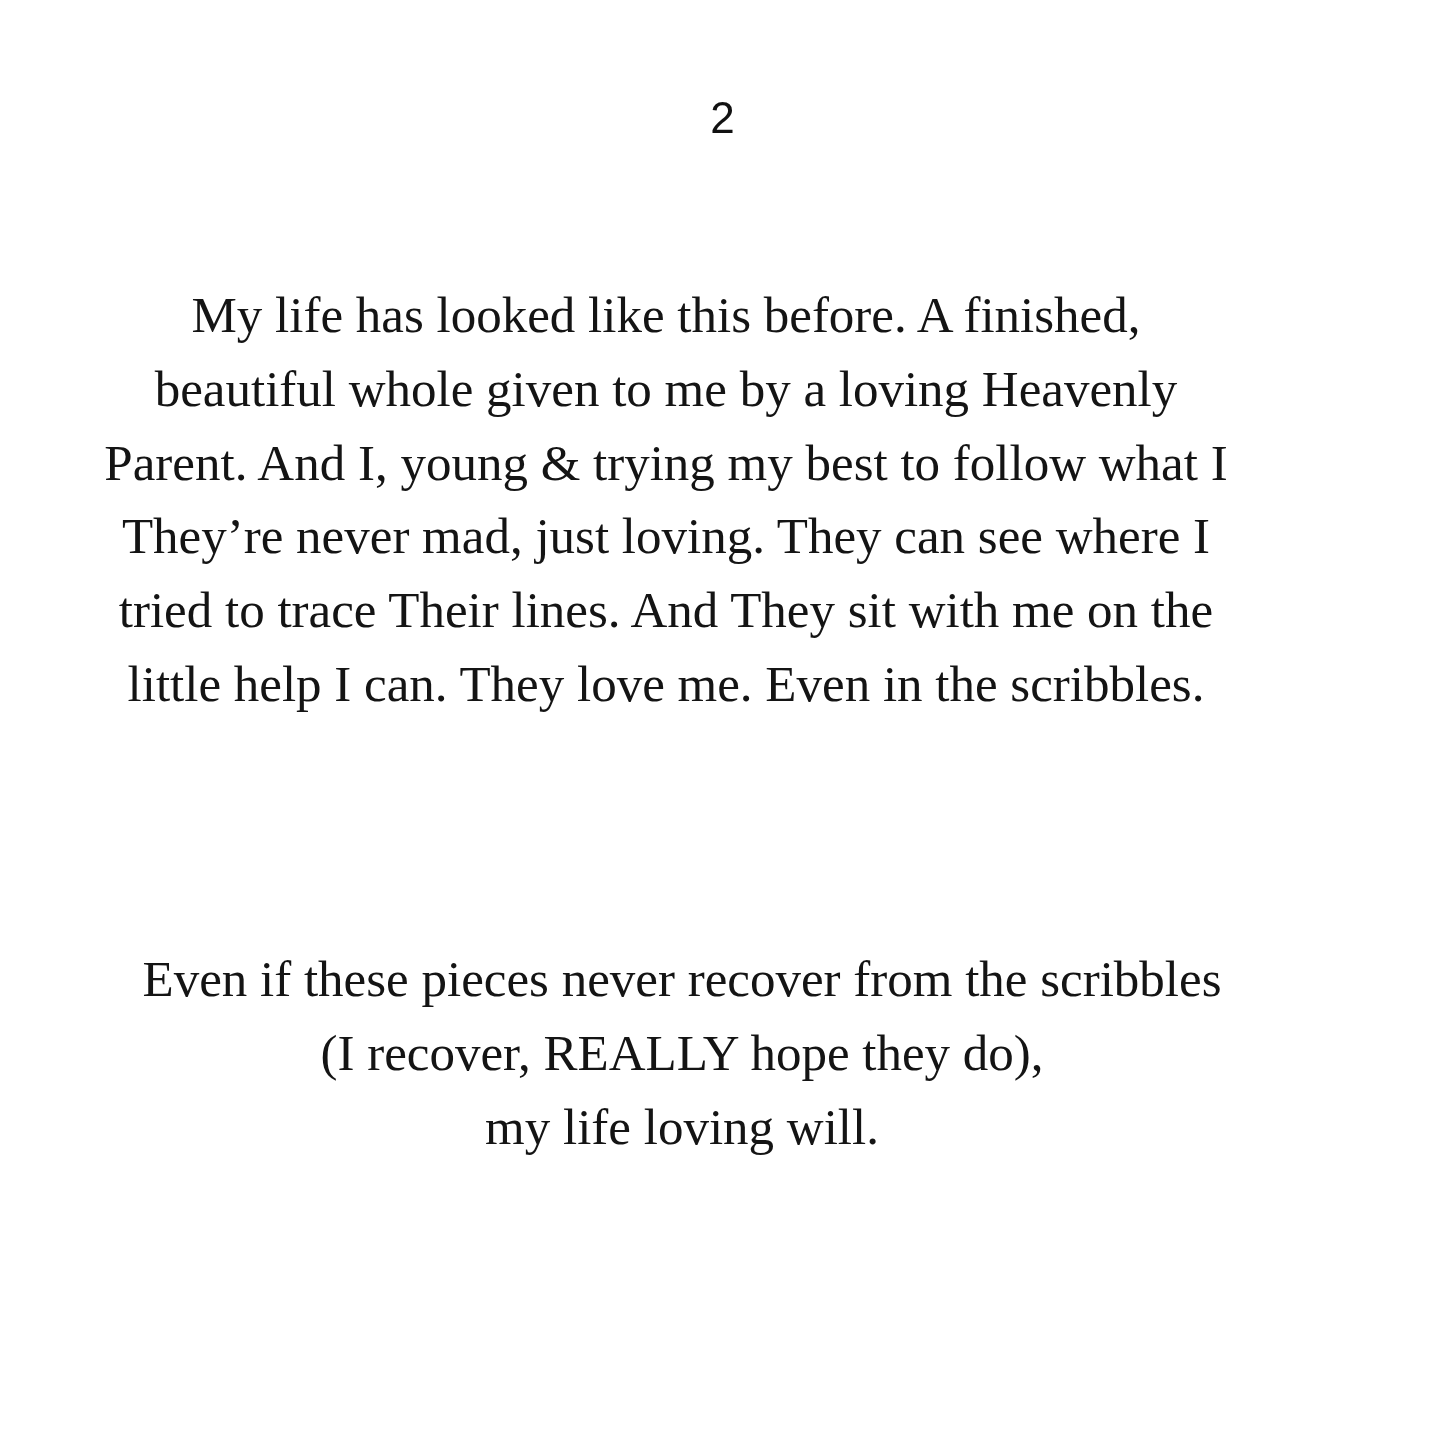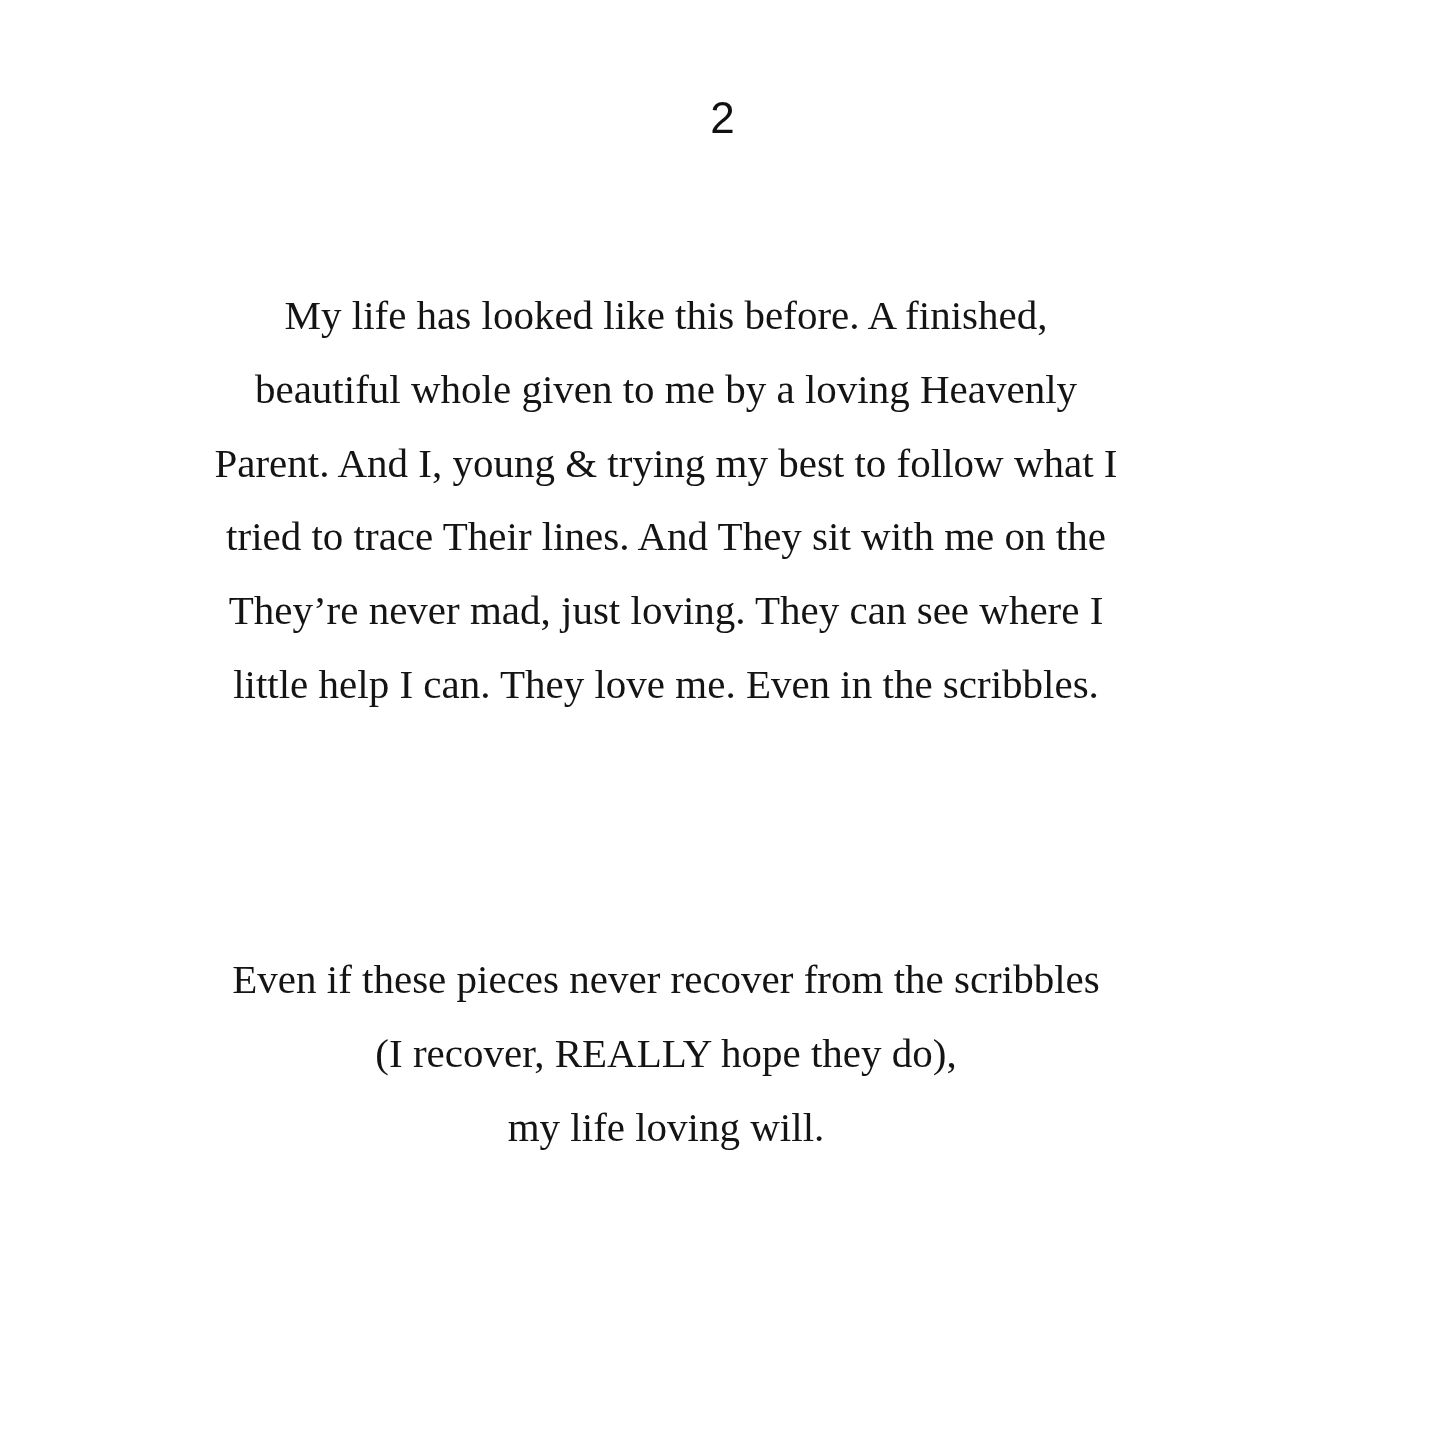--- a/index.html
+++ b/index.html
@@ -24,45 +24,45 @@
       font-size: 44px;
       line-height: 60px;
       color: #111111;
     }
     .body-text {
       position: absolute;
       left: 0;
       width: 1332px;
       text-align: center;
       font-family: "Liberation Serif", serif;
-      font-size: 41px;
+      font-size: 51px;
       color: #141414;
     }
     .para-1 { top: 279px; }
-    .para-2 { top: 943px; }
+    .para-2 { top: 943px; margin-left: 16px; }
     .line {
       display: block;
       height: 73.8px;
       line-height: 73.8px;
       white-space: nowrap;
     }
   </style>
 </head>
 <body>
 
 <div class="page">
 
   <div class="page-number">2</div>
 
   <div class="body-text para-1">
     <span class="line">My life has looked like this before. A finished,</span>
     <span class="line">beautiful whole given to me by a loving Heavenly</span>
     <span class="line">Parent. And I, young &amp; trying my best to follow what I</span>
+    <span class="line">They’re never mad, just loving. They can see where I</span>
     <span class="line">tried to trace Their lines. And They sit with me on the</span>
-    <span class="line">They’re never mad, just loving. They can see where I</span>
     <span class="line">little help I can. They love me. Even in the scribbles.</span>
   </div>
 
   <div class="body-text para-2">
     <span class="line">Even if these pieces never recover from the scribbles</span>
     <span class="line">(I recover, REALLY hope they do),</span>
     <span class="line">my life loving will.</span>
   </div>
 
 </div>

